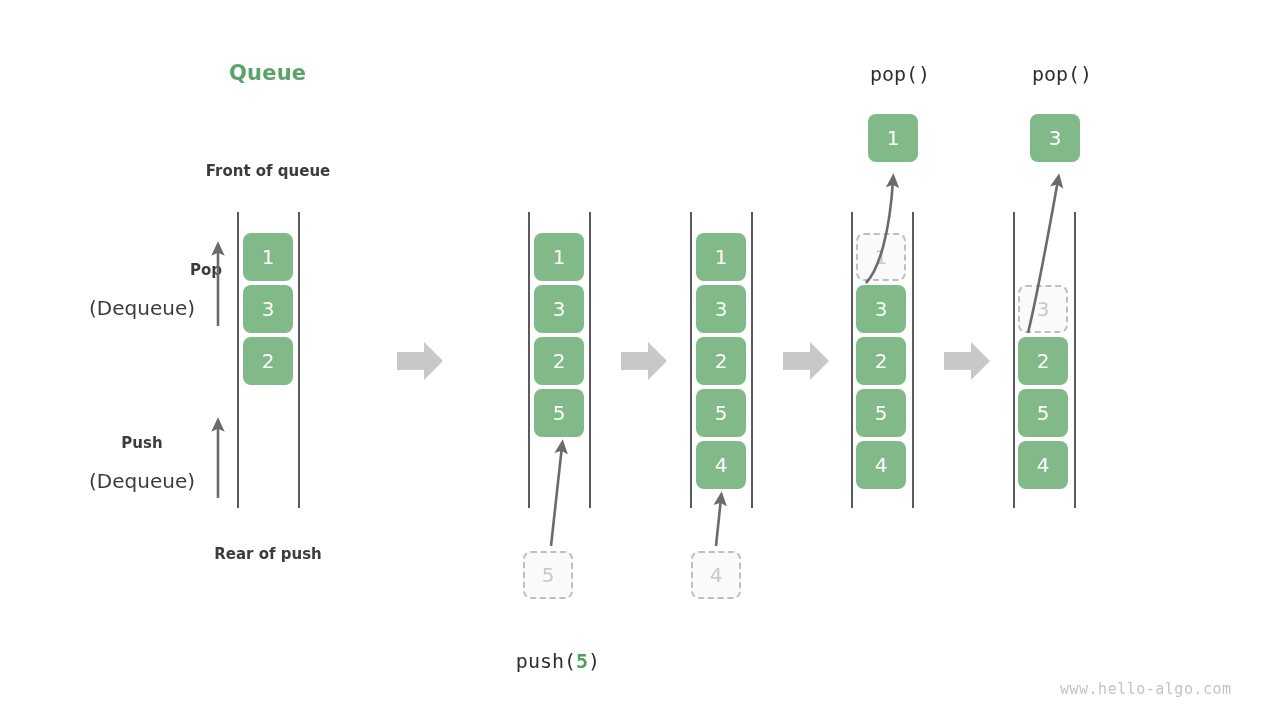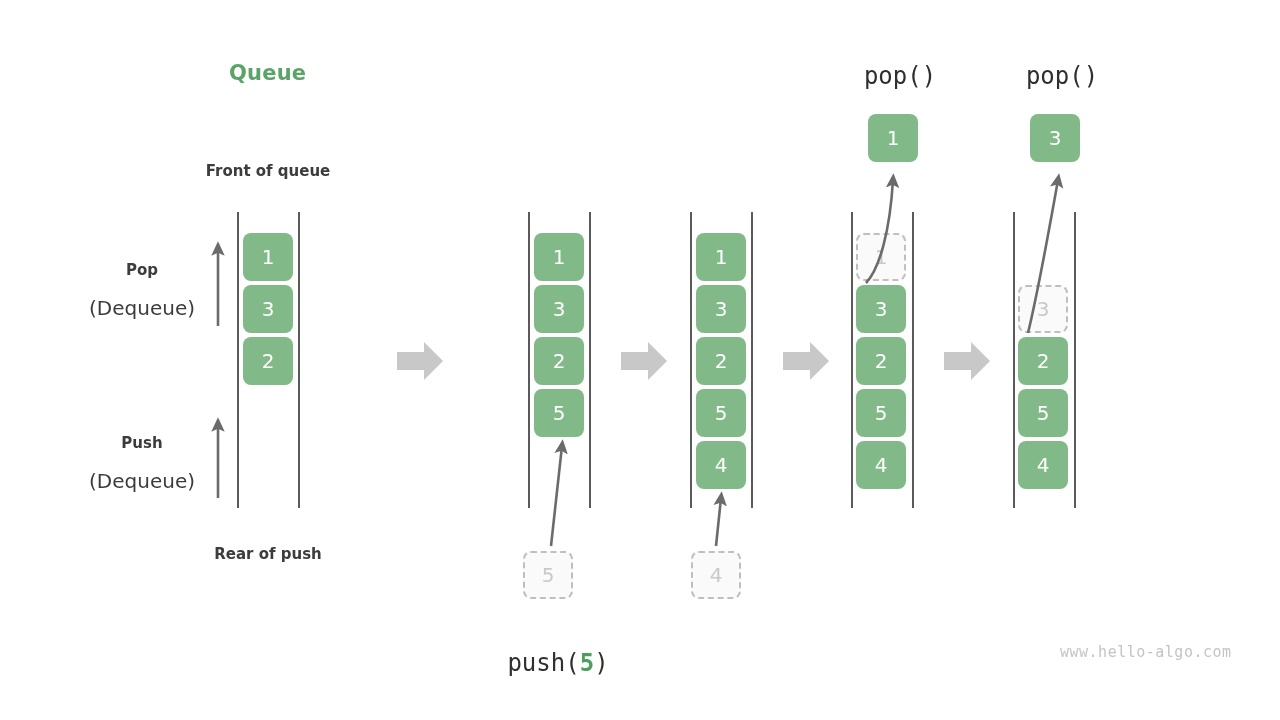--- a/index.html
+++ b/index.html
@@ -41,21 +41,21 @@
   }
   .lbl-sub {
     font-size: 20px;
     font-weight: normal;
     color: #3c3c3c;
     white-space: nowrap;
     text-align: center;
   }
   .op-label {
     font-family: "DejaVu Sans Mono", monospace;
-    font-size: 24px;
+    font-size: 20px;
     color: #2f2f2f;
     white-space: nowrap;
     text-align: center;
   }
   .op-label .num { color: #4e9e5e; font-weight: bold; }
   .watermark {
     font-family: "DejaVu Sans Mono", monospace;
     font-size: 15px;
     color: #c4c4c4;
     letter-spacing: 0.5px;
@@ -100,21 +100,21 @@
 </head>
 <body>
 
 <div class="stage">
 
   <div class="abs title-queue" style="left:229px; top:61px;">Queue</div>
 
   <div class="abs lbl-bold" style="left:188px; top:162px; width:160px;">Front of queue</div>
   <div class="abs lbl-bold" style="left:188px; top:545px; width:160px;">Rear of push</div>
 
-  <div class="abs lbl-bold" style="left:62px; top:261px; width:160px;">Pop</div>
+  <div class="abs lbl-bold" style="left:62px; top:261px; width:160px;text-align:right;">Pop</div>
   <div class="abs lbl-sub" style="left:62px; top:296px; width:160px;">(Dequeue)</div>
   <div class="abs lbl-bold" style="left:62px; top:434px; width:160px;">Push</div>
   <div class="abs lbl-sub" style="left:62px; top:469px; width:160px;">(Dequeue)</div>
 
   <div class="rail" style="left:237px; top:212px; height:296px;"></div>
   <div class="rail" style="left:298px; top:212px; height:296px;"></div>
   <div class="cell" style="left:243px; top:233px;">1</div>
   <div class="cell" style="left:243px; top:285px;">3</div>
   <div class="cell" style="left:243px; top:337px;">2</div>
 
@@ -150,21 +150,21 @@
 
   <div class="abs op-label" style="left:982px; top:62px; width:160px;">pop()</div>
   <div class="cell" style="left:1030px; top:114px;">3</div>
   <div class="rail" style="left:1013px; top:212px; height:296px;"></div>
   <div class="rail" style="left:1074px; top:212px; height:296px;"></div>
   <div class="cell ghost" style="left:1018px; top:285px;">3</div>
   <div class="cell" style="left:1018px; top:337px;">2</div>
   <div class="cell" style="left:1018px; top:389px;">5</div>
   <div class="cell" style="left:1018px; top:441px;">4</div>
 
-  <div class="abs watermark" style="left:1060px; top:643px;">www.hello-algo.com</div>
+  <div class="abs watermark" style="left:1060px; top:680px;">www.hello-algo.com</div>
 
   <svg class="overlay" viewBox="0 0 1280 720">
     <defs>
       <marker id="head-dark" markerWidth="6" markerHeight="6" refX="3" refY="3" orient="auto" markerUnits="strokeWidth">
         <path d="M0,0.4 L5.6,3 L0,5.6 L1.2,3 Z" fill="#6b6b6b"></path>
       </marker>
     </defs>
 
     <g>
       <line x1="218" y1="326" x2="218" y2="248" stroke="#6b6b6b" stroke-width="2.6" marker-end="url(#head-dark)"></line>

